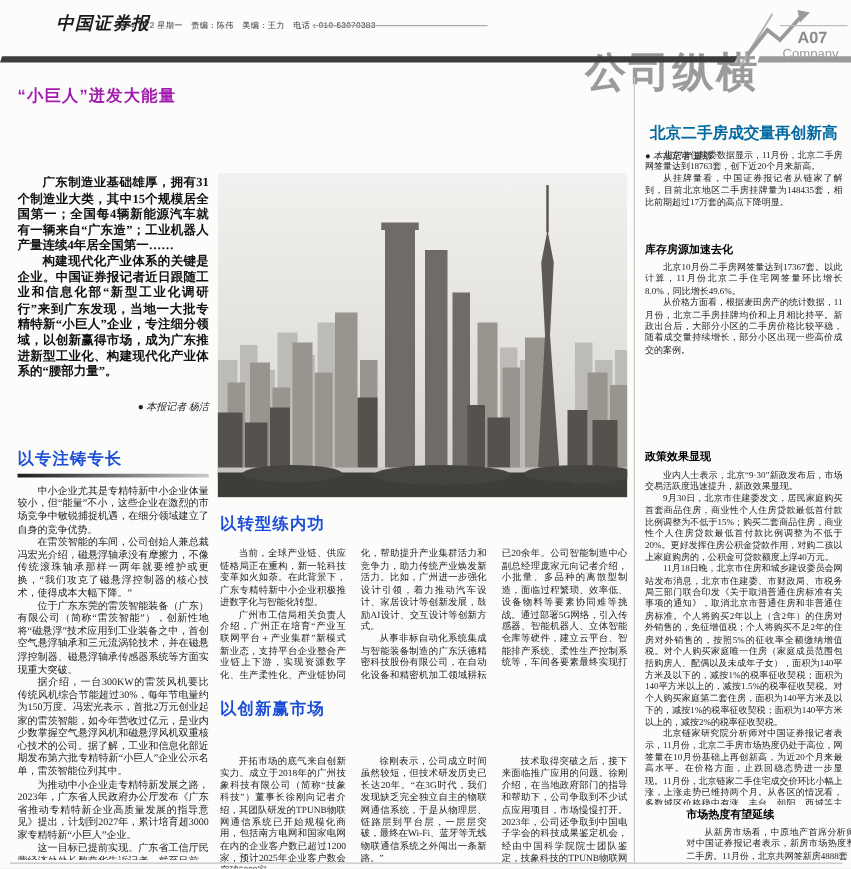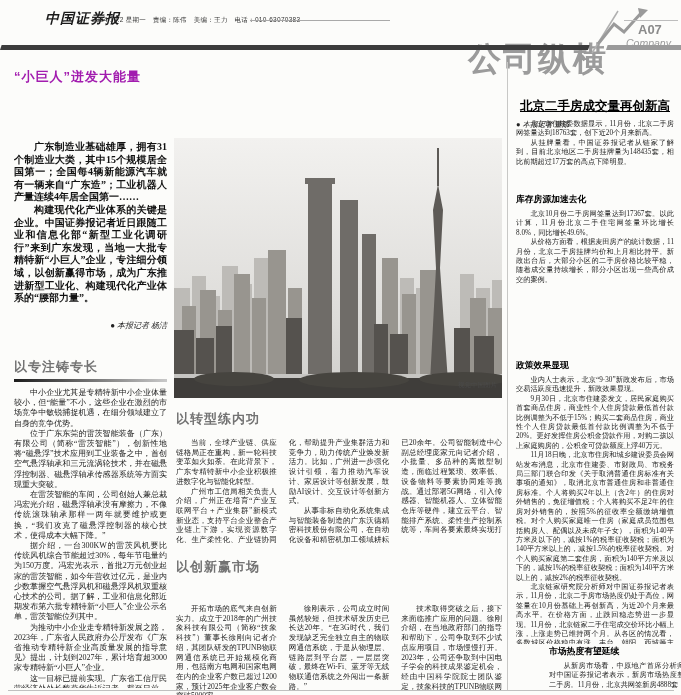--- a/index.html
+++ b/index.html
@@ -8,21 +8,21 @@
   .sans{font-family:"Liberation Sans","DejaVu Sans",sans-serif;}
 
   
   .masthead-logo{position:absolute;left:10px;top:10px;font-size:14px;font-weight:bold;
       font-style:italic;letter-spacing:1px;color:#1a1a1a;margin-left:35px;}
   .dateline{position:absolute;left:92px;top:16px;font-size:6.5px;color:#333;letter-spacing:.3px;}
   .dateline-rule{position:absolute;left:250px;top:20px;width:140px;height:1px;background:#a9a9a9;}
   .section-title{position:absolute;left:468px;top:14px;font-size:33px;font-weight:700;
       color:#9b9b9b;letter-spacing:2px;line-height:1;margin-top:29px;}
   .pageno{position:absolute;left:638px;top:22px;font-size:13px;color:#8b8b8b;font-weight:bold;}
-  .pageno-en{position:absolute;left:626px;top:37px;font-size:10.5px;color:#9b9b9b;font-style:italic;}
+  .pageno-en{position:absolute;left:626px;top:37px;font-size:10.5px;color:#9b9b9b;}
   .pageno-rule{position:absolute;left:624px;top:20px;width:54px;height:1px;background:#bdbdbd;}
   .bar-left{position:absolute;left:0;top:45px;width:588px;height:5px;background:#3c3c3c;
       transform:skewX(-18deg);transform-origin:left bottom;}
   .bar-right{position:absolute;left:606px;top:45px;width:75px;height:5px;background:#9a9a9a;
       transform:skewX(-18deg);transform-origin:left bottom;}
   .zigzag{position:absolute;left:578px;top:4px;}
 
   
   .kicker{position:absolute;left:14px;top:68px;font-size:13px;font-weight:bold;color:#a21caf;
       letter-spacing:1px;}
@@ -31,39 +31,39 @@
 
   .intro{position:absolute;left:14px;top:141px;width:153px;height:172px;overflow:hidden;
       font-size:10px;font-weight:bold;line-height:12.6px;text-align:justify;}
   .intro p{margin:0;text-indent:2em;}
   .byline-lead{position:absolute;left:14px;top:320px;width:153px;text-align:right;
       font-size:8px;font-style:italic;color:#222;}
 
   .photo{position:absolute;left:174px;top:138px;width:328px;height:260px;overflow:hidden;}
   .photo-caption{position:absolute;right:5px;bottom:8px;font-size:6.5px;color:#4a4a4a;}
 
-  .sec-head{position:absolute;font-size:13px;font-weight:bold;color:#737373;
+  .sec-head{position:absolute;font-size:13px;font-weight:bold;color:#1d4ed8;
       font-family:"Liberation Sans","DejaVu Sans",sans-serif;letter-spacing:1px;}
   .sec-rule{position:absolute;left:14px;top:379px;width:153px;height:3px;
       background:linear-gradient(to right,#1c1c1c,#c9c9c9);}
 
   .bodytext{font-size:8px;line-height:10.2px;text-align:justify;color:#1c1c1c;overflow:hidden;}
   .bodytext p{margin:0;text-indent:2em;}
 
   .sec1-text{position:absolute;left:14px;top:388px;width:153px;height:300px;}
   .sec2-text{position:absolute;left:176px;top:438px;width:326px;height:116px;
       column-count:3;column-gap:12px;column-fill:auto;font-size:7.5px;line-height:9.7px;}
   .sec3-text{position:absolute;left:176px;top:585px;width:326px;height:103px;
       column-count:3;column-gap:12px;column-fill:auto;font-size:7.5px;line-height:9.7px;margin-top:19px;}
 
   
   .vdivider{position:absolute;left:507px;top:62px;width:1px;height:629px;background:#c8c8c6;}
   .side{position:absolute;left:516px;width:158px;}
   .side-title{top:98px;font-size:12.5px;font-weight:bold;text-align:center;white-space:nowrap;
-      font-family:"Liberation Sans","DejaVu Sans",sans-serif;color:#000000;text-decoration:underline;}
+      font-family:"Liberation Sans","DejaVu Sans",sans-serif;color:#0369a1;}
   .side-byline{top:120px;font-size:7.5px;font-style:italic;color:#222;}
   .side-block{overflow:hidden;}
   .side-block .bodytext2{font-size:7.2px;line-height:9.4px;text-align:justify;color:#1c1c1c;}
   .side-block .bodytext2 p{margin:0;text-indent:2em;}
   .side-sub{font-size:8.8px;font-weight:bold;margin:0 0 4px 0;color:#000;
       font-family:"Liberation Sans","DejaVu Sans",sans-serif;}
   .blk-intro{top:120px;height:58px;}
   .blk-s1{top:194px;height:164px;}
   .blk-s2{top:360px;height:284px;}
   .blk-s3{top:646px;height:44px;margin-left:33px;}
@@ -170,22 +170,22 @@
       <ellipse cx="180" cy="242" rx="55" ry="8" fill="#46443f"></ellipse>
       <ellipse cx="290" cy="241" rx="45" ry="7" fill="#46443f"></ellipse>
     </svg>
     <div class="photo-caption sans">视觉中国图片</div>
   </div>
 
   <div class="sec-head" style="left:14px;top:358px;">以专注铸专长</div>
   <div class="sec-rule"></div>
   <div class="bodytext sec1-text">
       <p>中小企业尤其是专精特新中小企业体量较小，但“能量”不小，这些企业在激烈的市场竞争中敏锐捕捉机遇，在细分领域建立了自身的竞争优势。</p>
+      <p>在雷茨智能的车间，公司创始人兼总裁冯宏光介绍，磁悬浮轴承没有摩擦力，不像传统滚珠轴承那样一两年就要维护或更换，“我们攻克了磁悬浮控制器的核心技术，使得成本大幅下降。”</p>
       <p>位于广东东莞的雷茨智能装备（广东）有限公司（简称“雷茨智能”），创新性地将“磁悬浮”技术应用到工业装备之中，首创空气悬浮轴承和三元流涡轮技术，并在磁悬浮控制器、磁悬浮轴承传感器系统等方面实现重大突破。</p>
-      <p>在雷茨智能的车间，公司创始人兼总裁冯宏光介绍，磁悬浮轴承没有摩擦力，不像传统滚珠轴承那样一两年就要维护或更换，“我们攻克了磁悬浮控制器的核心技术，使得成本大幅下降。”</p>
       <p>据介绍，一台300KW的雷茨风机要比传统风机综合节能超过30%，每年节电量约为150万度。冯宏光表示，首批2万元创业起家的雷茨智能，如今年营收过亿元，是业内少数掌握空气悬浮风机和磁悬浮风机双重核心技术的公司。据了解，工业和信息化部近期发布第六批专精特新“小巨人”企业公示名单，雷茨智能位列其中。</p>
       <p>为推动中小企业走专精特新发展之路，2023年，广东省人民政府办公厅发布《广东省推动专精特新企业高质量发展的指导意见》提出，计划到2027年，累计培育超3000家专精特新“小巨人”企业。</p>
       <p>这一目标已提前实现。广东省工信厅民营经济处处长黎燕华告诉记者，截至目前，广东省累计培育专精特新“小巨人”企业2091家，创新型中小企业超过4万家，获批22个国家级中小企业特色产业集群，中小企业正昂首走向全球舞台，成为各个细分赛道的“小巨人”。</p>
     </div>
 
   <div class="sec-head" style="left:176px;top:410px;">以转型练内功</div>
   <div class="bodytext sec2-text">
       <p>当前，全球产业链、供应链格局正在重构，新一轮科技变革如火如荼。在此背景下，广东专精特新中小企业积极推进数字化与智能化转型。</p>
       <p>广州市工信局相关负责人介绍，广州正在培育“产业互联网平台＋产业集群”新模式新业态，支持平台企业整合产业链上下游，实现资源数字化、生产柔性化、产业链协同化，帮助提升产业集群活力和竞争力，助力传统产业焕发新活力。比如，广州进一步强化设计引领，着力推动汽车设计、家居设计等创新发展，鼓励AI设计、交互设计等创新方式。</p>
       <p>从事非标自动化系统集成与智能装备制造的广东沃德精密科技股份有限公司，在自动化设备和精密机加工领域耕耘已20余年。公司智能制造中心副总经理庞家元向记者介绍，小批量、多品种的离散型制造，面临过程繁琐、效率低、设备物料等要素协同难等挑战。通过部署5G网络，引入传感器、智能机器人、立体智能仓库等硬件，建立云平台、智能排产系统、柔性生产控制系统等，车间各要素最终实现打通和协同，产能提升了20%，产品良率提升至98.72%。</p>

